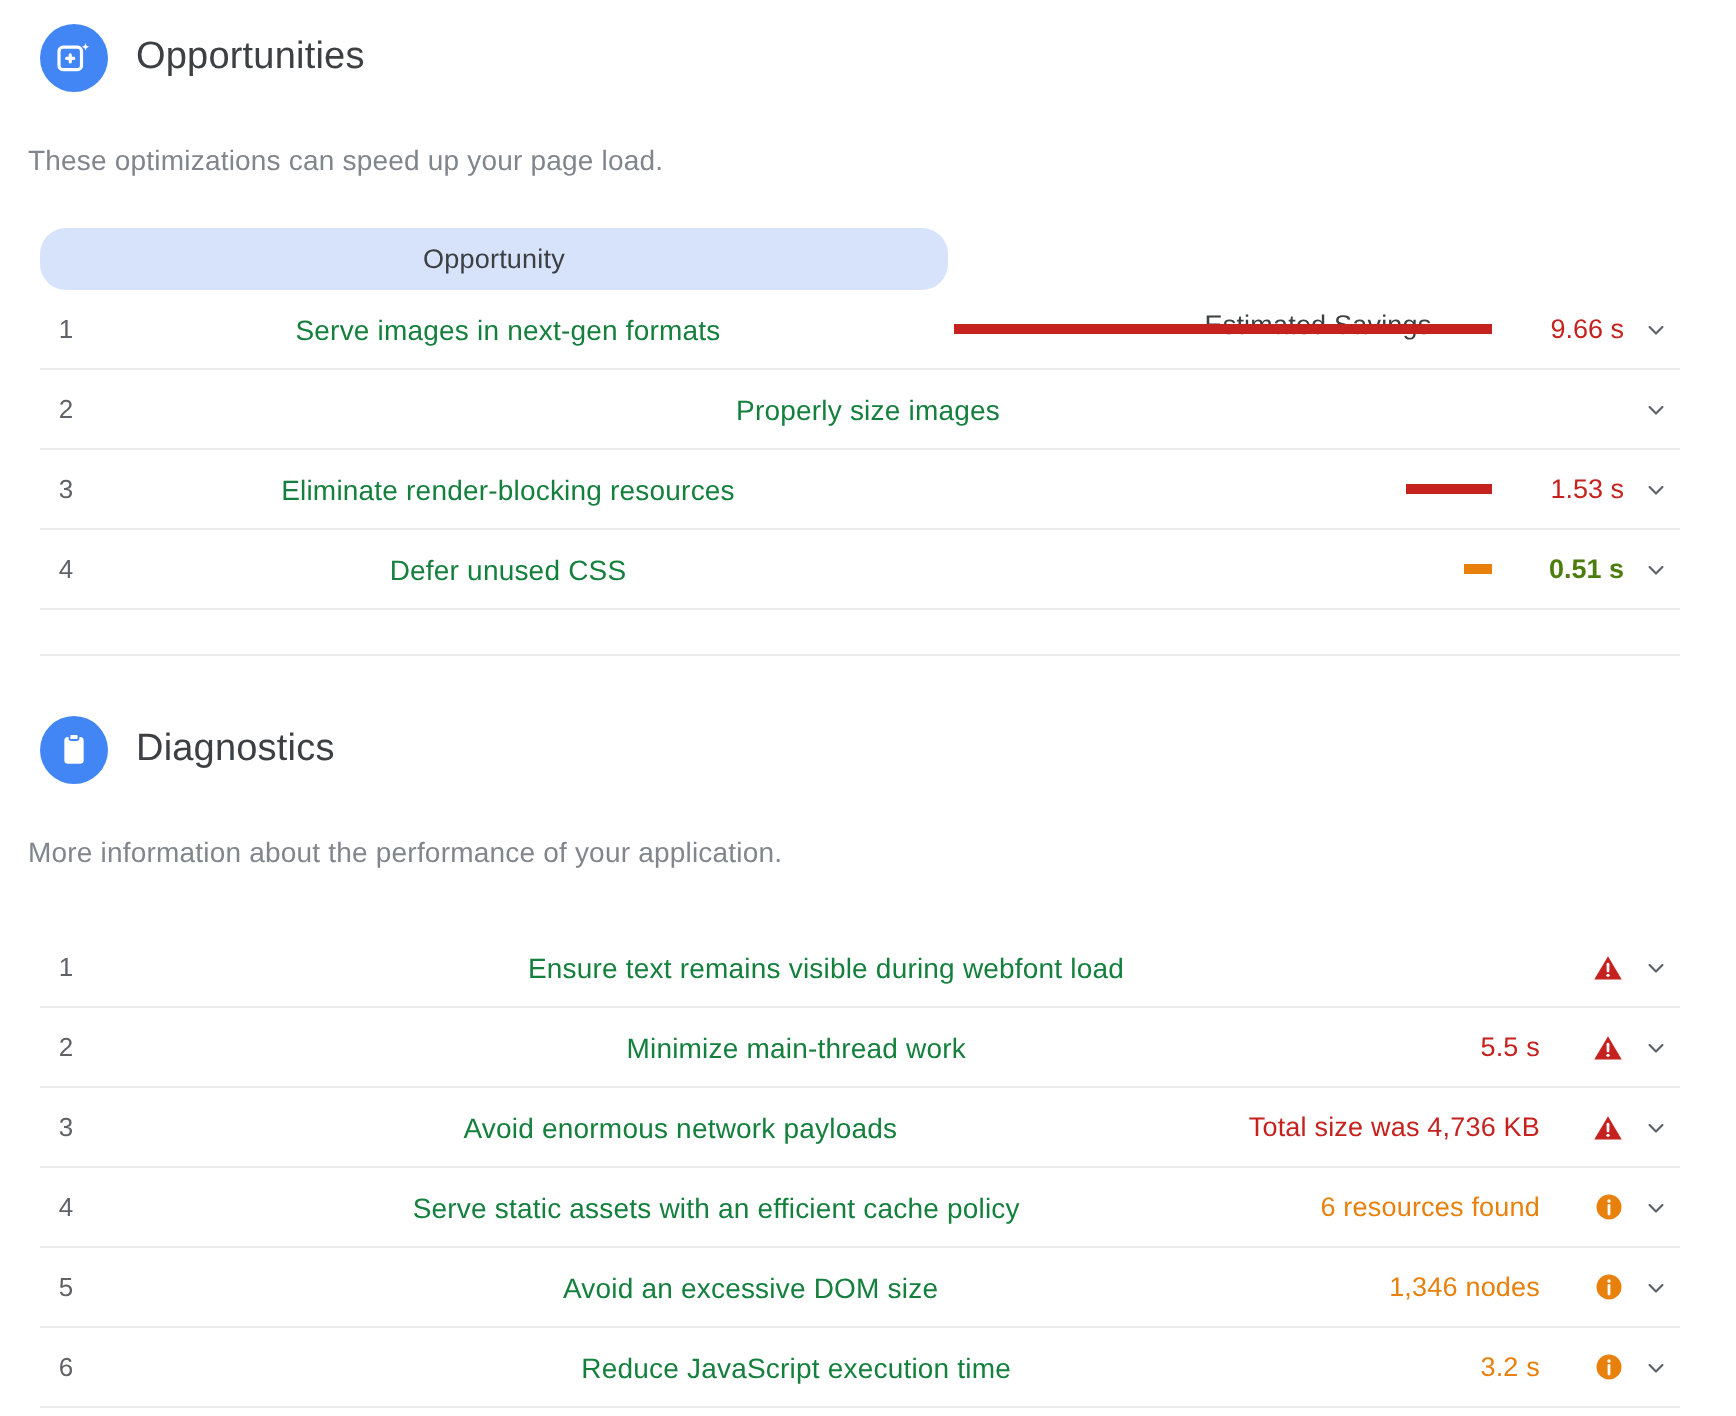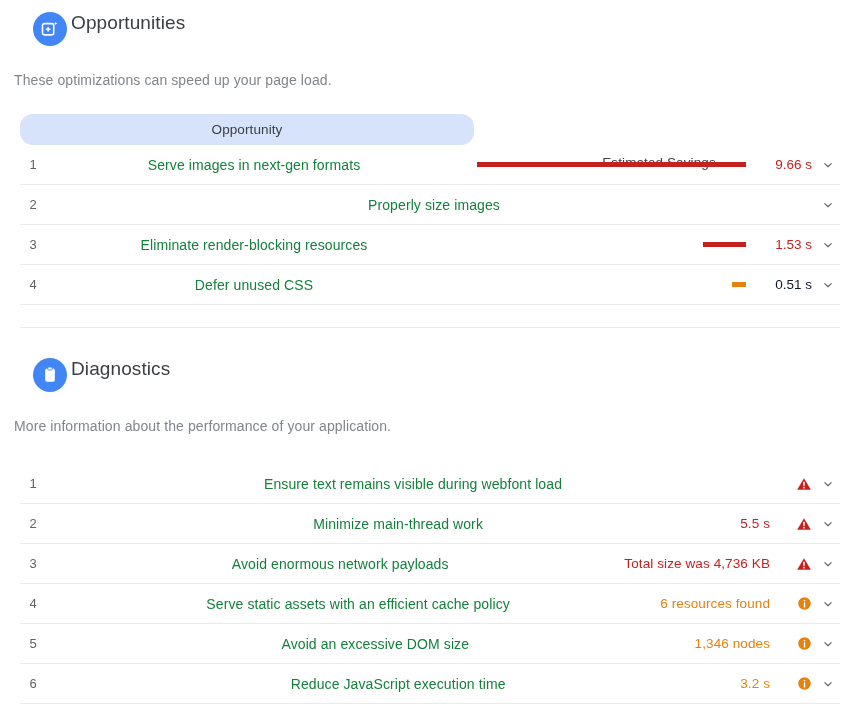--- a/index.html
+++ b/index.html
@@ -18,23 +18,23 @@
   .page {
     position: relative;
     width: 868px;
     height: 708px;
     overflow: hidden;
   }
 
   
   .section-head {
     display: flex;
-    align-items: flex-start;
-    gap: 4px;
-    padding-left: 33px;
+    align-items: center;
+    gap: 14px;
+    padding-left: 20px;
   }
   .section-icon {
     width: 34px;
     height: 34px;
     border-radius: 50%;
     background: #4285f4;
     display: flex;
     align-items: center;
     justify-content: center;
     flex: 0 0 auto;
@@ -123,21 +123,21 @@
     background: #c5221f;
   }
   .bar.warn { background: #e8800c; }
   .savings-value {
     width: 58px;
     text-align: right;
     font-size: 13.5px;
     color: #c5221f;
     white-space: nowrap;
   }
-  .savings-value.warn { color: #0f172a; }
+  .savings-value.warn { color: #4d7c0f; font-weight: bold; }
 
   
   .diag-cell {
     display: flex;
     align-items: center;
     justify-content: space-between;
     gap: 26px;
     flex: 0 0 auto;
     padding-right: 0;
   }

